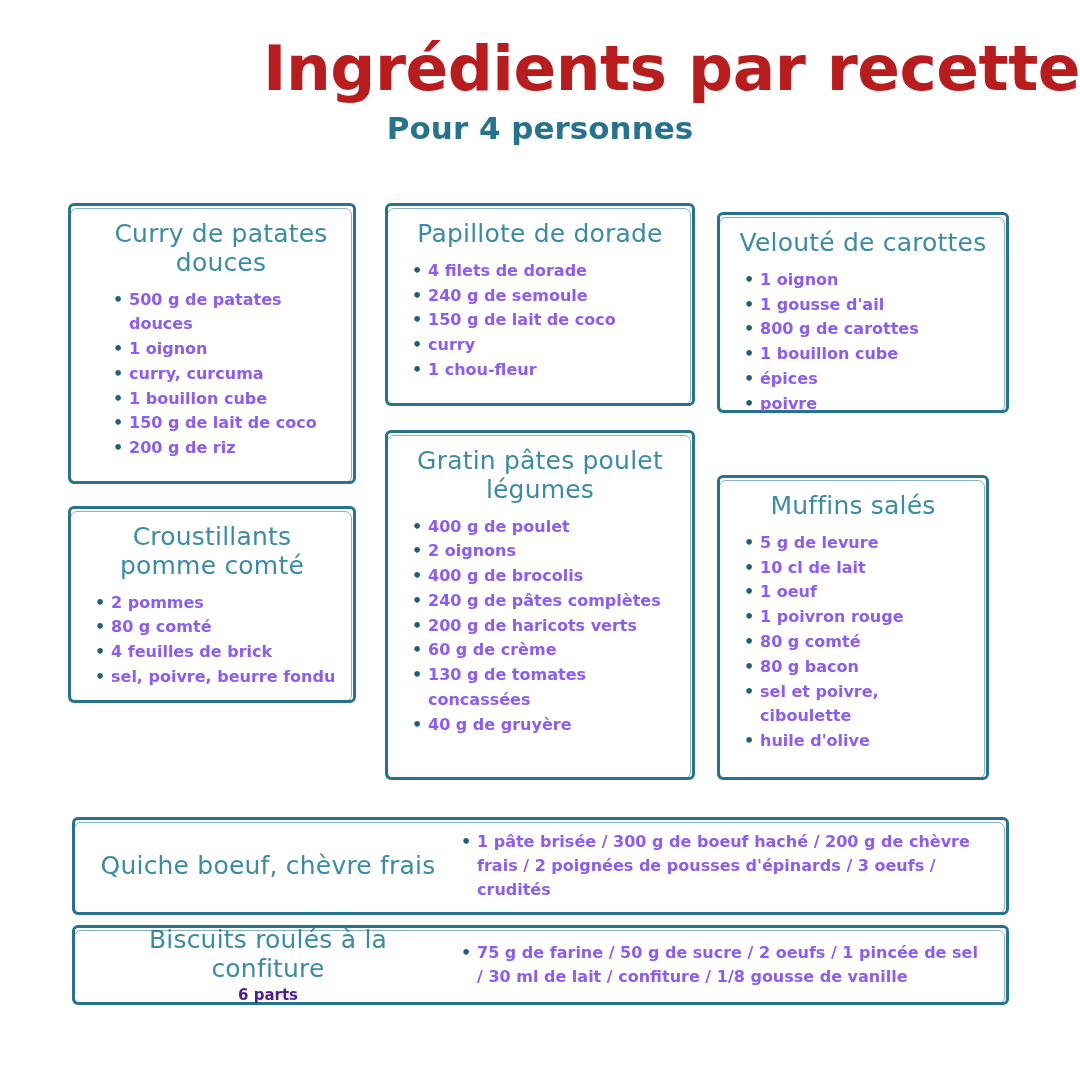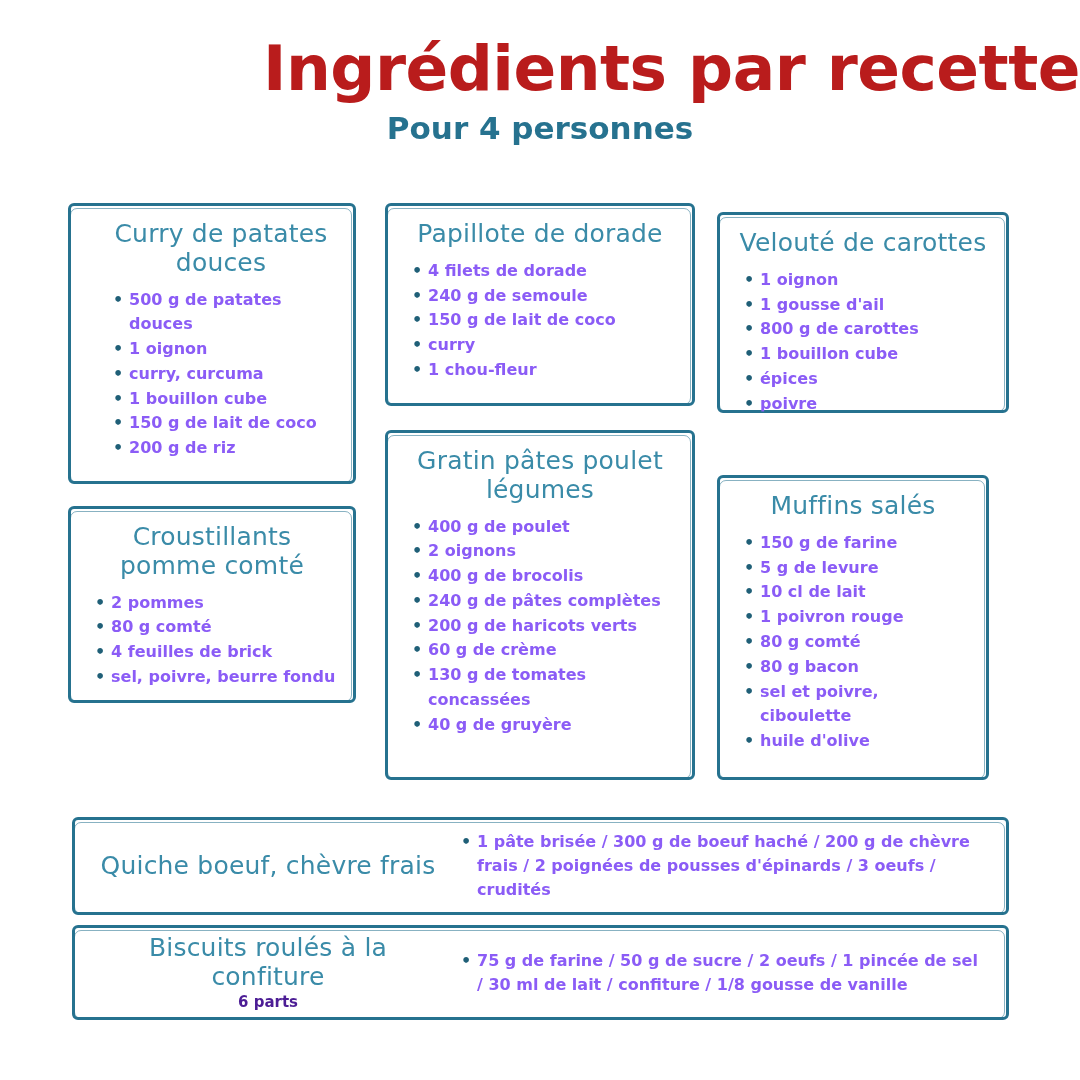--- a/index.html
+++ b/index.html
@@ -95,21 +95,21 @@
 
   
   #card-curry          { left: 68px;  top: 203px; width: 288px; height: 281px; padding-left: 34px; }
   #card-croustillants  { left: 68px;  top: 506px; width: 288px; height: 197px; }
   #card-papillote      { left: 385px; top: 203px; width: 310px; height: 203px; }
   #card-gratin         { left: 385px; top: 430px; width: 310px; height: 350px; }
   #card-veloute        { left: 717px; top: 212px; width: 292px; height: 201px; }
   #card-muffins        { left: 717px; top: 475px; width: 272px; height: 305px; }
 
   #card-quiche         { left: 72px;  top: 817px; width: 937px; height: 98px; }
-  #card-biscuits       { left: 72px;  top: 925px; width: 937px; height: 95px; }
+  #card-biscuits       { left: 72px;  top: 925px; width: 937px; height: 80px; }
 
   
   .wide {
     display: flex;
     align-items: center;
     padding: 10px 18px;
   }
   .wide .title-col {
     width: 350px;
     flex: 0 0 350px;
@@ -205,23 +205,23 @@
       <li>800 g de carottes</li>
       <li>1 bouillon cube</li>
       <li>épices</li>
       <li>poivre</li>
     </ul>
   </div>
 
   <div class="card" id="card-muffins">
     <div class="card-title">Muffins salés</div>
     <ul class="items">
-      <li>150 g de farine</li>
       <li>5 g de levure</li>
       <li>10 cl de lait</li>
+      <li>1 oeuf</li>
       <li>1 poivron rouge</li>
       <li>80 g comté</li>
       <li>80 g bacon</li>
       <li>sel et poivre, ciboulette</li>
       <li>huile d'olive</li>
     </ul>
   </div>
 
   <div class="card wide" id="card-quiche">
     <div class="title-col">

